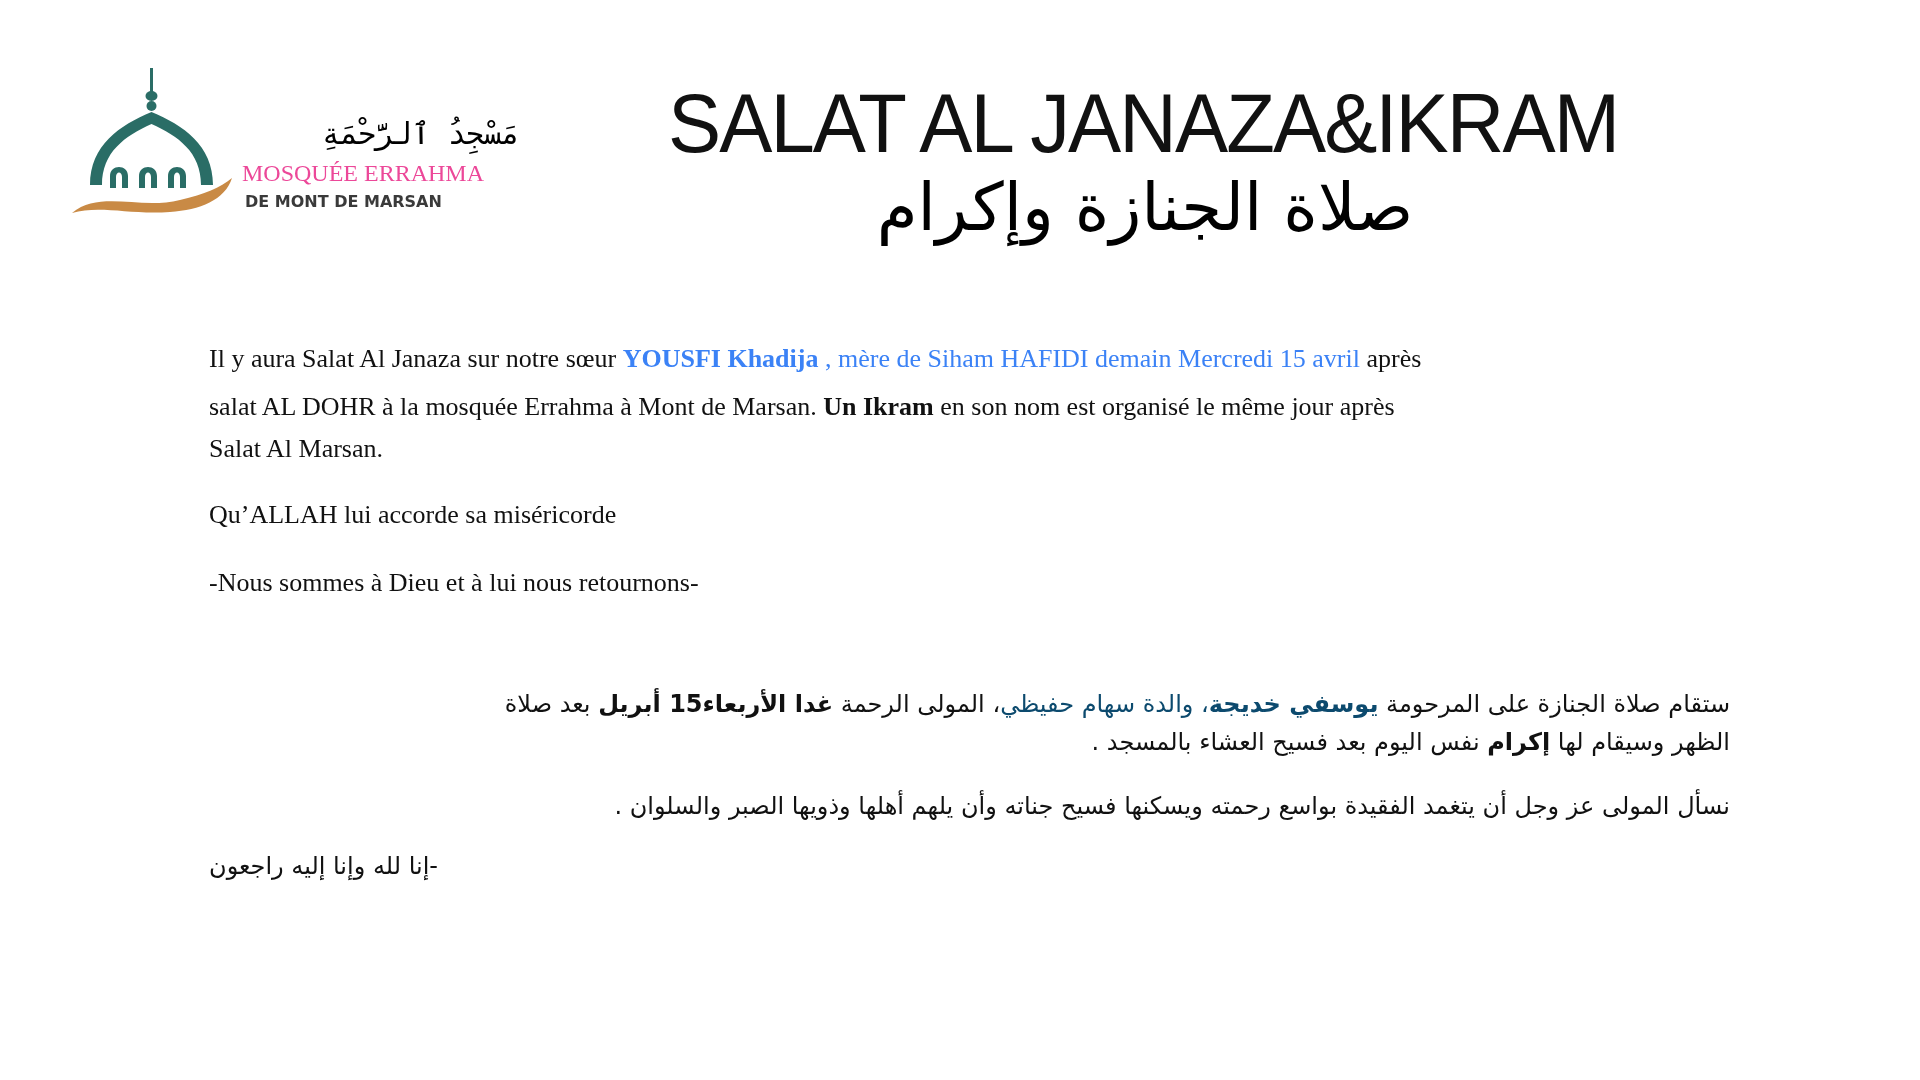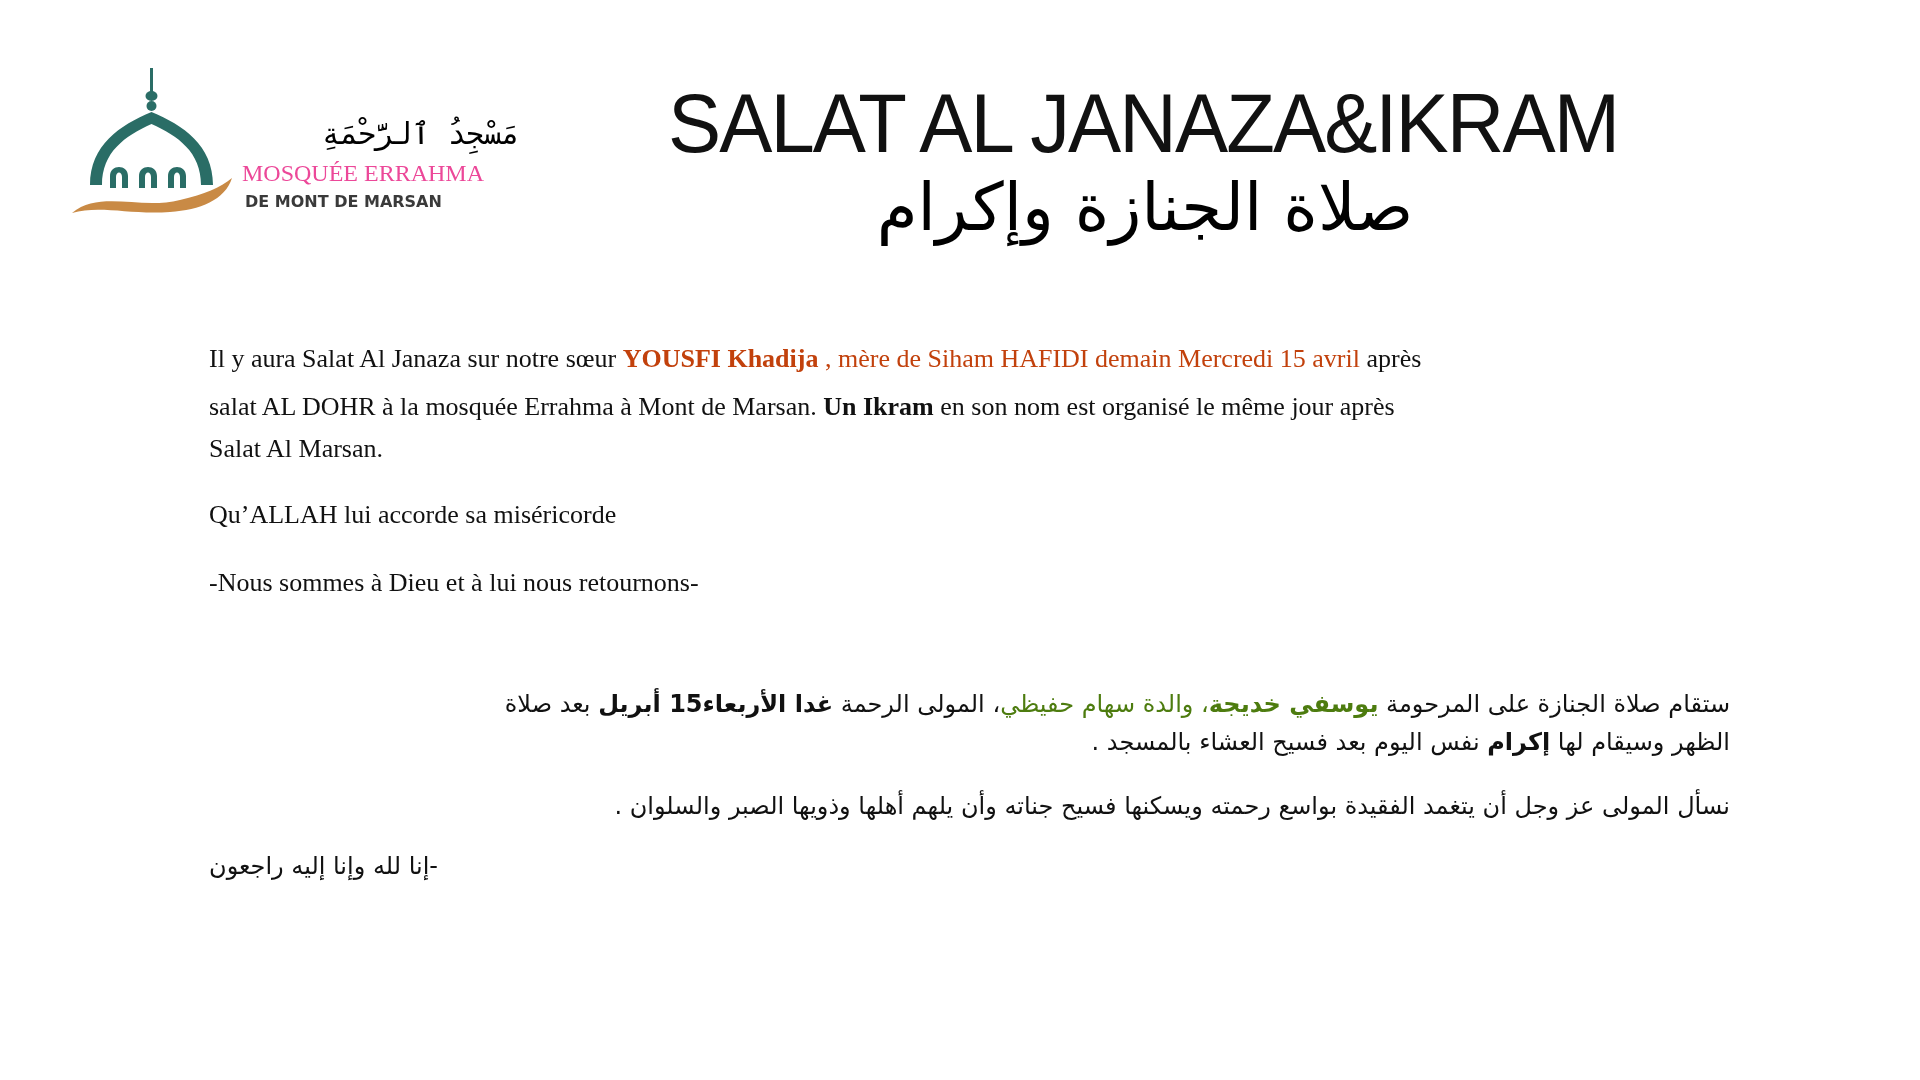--- a/index.html
+++ b/index.html
@@ -11,30 +11,30 @@
   #logo { left: 60px; top: 60px; width: 440px; height: 170px; }
   #logo svg { position: absolute; left: 0; top: 0; }
   .logo-ar { left: 180px; top: 56px; width: 280px; font-family: Liberation Mono, monospace; font-size: 30px; color: #000000; direction: rtl; text-align: right; white-space: nowrap; letter-spacing: 1px; }
   .logo-name { left: 182px; top: 100px; font-family: "Liberation Serif", serif; font-size: 24px; color: #ec4899; white-space: nowrap; letter-spacing: 0px; }
   .logo-sub { left: 185px; top: 132px; font-family: "DejaVu Sans", sans-serif; font-weight: bold; font-size: 16px; color: #3a3a3a; white-space: nowrap; }
 
   .title-fr { left: 668px; top: 82px; width: 940px; text-align: left; font-family: "Liberation Sans", sans-serif; font-size: 83px; line-height: 1; color: #111; white-space: nowrap; letter-spacing: -2px; transform: scaleX(0.96); transform-origin: left top; }
   .title-ar { left: 850px; top: 168px; width: 590px; text-align: center; font-family: "DejaVu Sans", sans-serif; font-size: 66px; line-height: 1.2; direction: rtl; white-space: nowrap; color: #000000; }
 
   .fr { left: 209px; width: 1520px; font-family: "Liberation Serif", serif; font-size: 26px; color: #111; white-space: nowrap; }
-  .fr .blue { color: #c2410c; }
+  .fr .blue { color: #3b82f6; }
   .fr b { font-weight: bold; }
   .l1 { top: 344px; }
   .l2 { top: 392px; }
   .l3 { top: 434px; }
   .l4 { top: 500px; }
   .l5 { top: 568px; }
 
   .ar { width: 1500px; right: 190px; direction: rtl; text-align: right; font-family: "DejaVu Sans", sans-serif; font-size: 24px; color: #111; white-space: nowrap; }
-  .ar .blue { color: #4d7c0f; }
+  .ar .blue { color: #0c4a6e; }
   .a1 { top: 690px; }
   .a2 { top: 728px; }
   .a3 { top: 792px; }
   .a4 { top: 852px; right: auto; left: 209px; width: auto; font-size: 24px; }
 </style>
 </head>
 <body>
 
 <div id="logo" class="abs">
   <svg width="200" height="170" viewBox="0 0 200 170">

